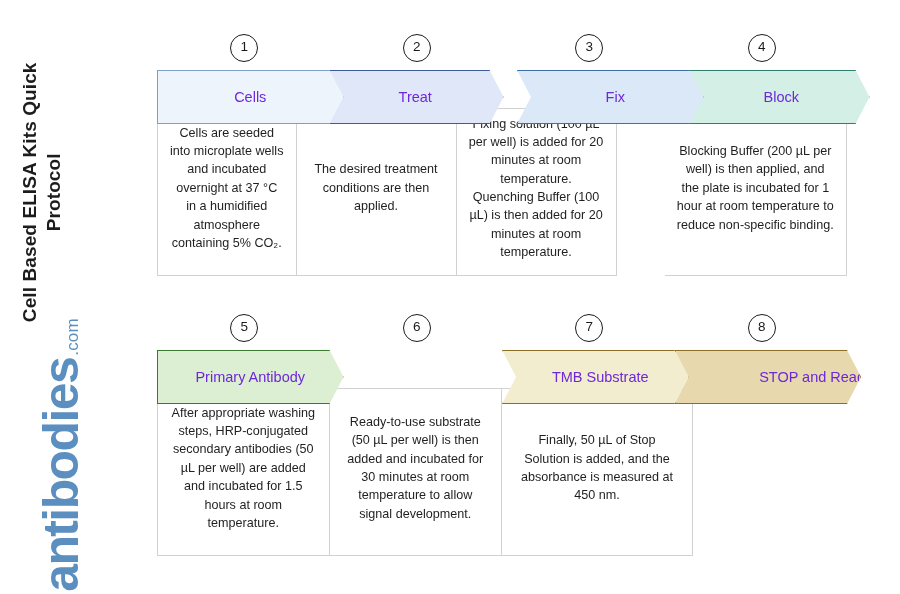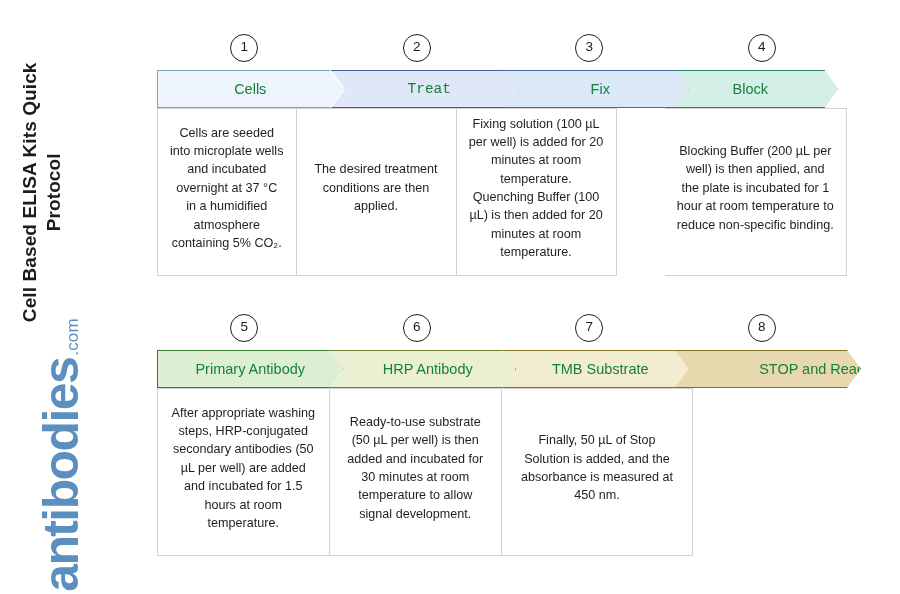--- a/index.html
+++ b/index.html
@@ -87,27 +87,27 @@
 
   
   .chevron-band {
     position: relative;
     height: 38px;
     margin-top: 4px;
   }
   .chev {
     position: absolute;
     top: 0;
-    height: 38px;
+    height: 54px;
     box-sizing: border-box;
     display: flex;
     align-items: center;
     justify-content: center;
     font-size: 14.5px;
-    color: #15803d;
+    color: #6d28d9;
     text-align: center;
   }
   .chev span { position: relative; left: 5px; }
 
   
   .card-band {
     position: relative;
     margin-top: 0;
     height: 168px;
     display: flex;
@@ -146,27 +146,27 @@
   <div class="numbers">
       <div class="num-circle" style="left: 86.25px;">1</div>
       <div class="num-circle" style="left: 258.75px;">2</div>
       <div class="num-circle" style="left: 431.25px;">3</div>
       <div class="num-circle" style="left: 603.75px;">4</div>
     </div>
   <div class="chevron-band">
       <div class="chev" style="left: 0px; width: 186.5px; background: rgb(238, 244, 251); border: 1.4px solid rgb(127, 159, 196); clip-path: polygon(0px 0px, 172.5px 0px, 186.5px 50%, 172.5px 100%, 0px 100%); z-index: 10;">
         <span style="left: 0px;">Cells</span>
       </div>
-      <div class="chev" style="left: 174px; width: 186.5px; background: rgb(224, 231, 248); border: 1.4px solid rgb(60, 91, 155); clip-path: polygon(0px 0px, 172.5px 0px, 186.5px 50%, 172.5px 100%, 0px 100%, 14px 50%); z-index: 9; font-family: Liberation Mono, monospace;">
+      <div class="chev" style="left: 160px; width: 186.5px; background: rgb(224, 231, 248); border: 1.4px solid rgb(60, 91, 155); clip-path: polygon(0px 0px, 172.5px 0px, 186.5px 50%, 172.5px 100%, 0px 100%, 14px 50%); z-index: 9;">
         <span>Treat</span>
       </div>
-      <div class="chev" style="left: 345px; width: 186.5px; background: rgb(218, 232, 247); border: 1.4px solid rgb(63, 111, 168); clip-path: polygon(0px 0px, 172.5px 0px, 186.5px 50%, 172.5px 100%, 0px 100%, 14px 50%); z-index: 8;">
+      <div class="chev" style="left: 360px; width: 186.5px; background: rgb(218, 232, 247); border: 1.4px solid rgb(63, 111, 168); clip-path: polygon(0px 0px, 172.5px 0px, 186.5px 50%, 172.5px 100%, 0px 100%, 14px 50%); z-index: 8;">
         <span>Fix</span>
       </div>
-      <div class="chev" style="left: 495px; width: 186.5px; background: rgb(212, 240, 230); border: 1.4px solid rgb(47, 127, 112); clip-path: polygon(0px 0px, 172.5px 0px, 186.5px 50%, 172.5px 100%, 0px 100%, 14px 50%); z-index: 7;">
+      <div class="chev" style="left: 526px; width: 186.5px; background: rgb(212, 240, 230); border: 1.4px solid rgb(47, 127, 112); clip-path: polygon(0px 0px, 172.5px 0px, 186.5px 50%, 172.5px 100%, 0px 100%, 14px 50%); z-index: 7;">
         <span>Block</span>
       </div>
     </div>
   <div class="card-band">
       <div class="card" style="width: 150px;">
         <p>Cells are seeded into microplate wells and incubated overnight at 37 °C in a humidified atmosphere containing 5% CO₂.</p>
       </div>
       <div class="card" style="width: 172.5px; justify-content: center;">
         <p>The desired treatment conditions are then applied.</p>
       </div>
@@ -183,23 +183,20 @@
   <div class="numbers">
       <div class="num-circle" style="left: 86.25px;">5</div>
       <div class="num-circle" style="left: 258.75px;">6</div>
       <div class="num-circle" style="left: 431.25px;">7</div>
       <div class="num-circle" style="left: 603.75px;">8</div>
     </div>
   <div class="chevron-band">
       <div class="chev" style="left: 0px; width: 186.5px; background: rgb(220, 239, 210); border: 1.4px solid rgb(60, 122, 50); clip-path: polygon(0px 0px, 172.5px 0px, 186.5px 50%, 172.5px 100%, 0px 100%); z-index: 10;">
         <span style="left: 0px;">Primary Antibody</span>
       </div>
-      <div class="chev" style="left: 172.5px; width: 186.5px; background: rgb(235, 240, 211); border: 1.4px solid rgb(109, 128, 48); clip-path: polygon(0px 0px, 172.5px 0px, 186.5px 50%, 172.5px 100%, 0px 100%, 14px 50%); z-index: 9;">
-        <span>HRP Antibody</span>
-      </div>
       <div class="chev" style="left: 345px; width: 186.5px; background: rgb(243, 237, 207); border: 1.4px solid rgb(138, 111, 37); clip-path: polygon(0px 0px, 172.5px 0px, 186.5px 50%, 172.5px 100%, 0px 100%, 14px 50%); z-index: 8; justify-content: center;">
         <span>TMB Substrate</span>
       </div>
       <div class="chev" style="left: 517.5px; width: 186.5px; background: rgb(231, 216, 174); border: 1.4px solid rgb(138, 111, 37); clip-path: polygon(0px 0px, 172.5px 0px, 186.5px 50%, 172.5px 100%, 0px 100%, 14px 50%); z-index: 7; justify-content: flex-end;">
         <span>STOP and Read</span>
       </div>
     </div>
   <div class="card-band">
       <div class="card" style="width: 172.5px;">
         <p>After appropriate washing steps, HRP-conjugated secondary antibodies (50 µL per well) are added and incubated for 1.5 hours at room temperature.</p>

